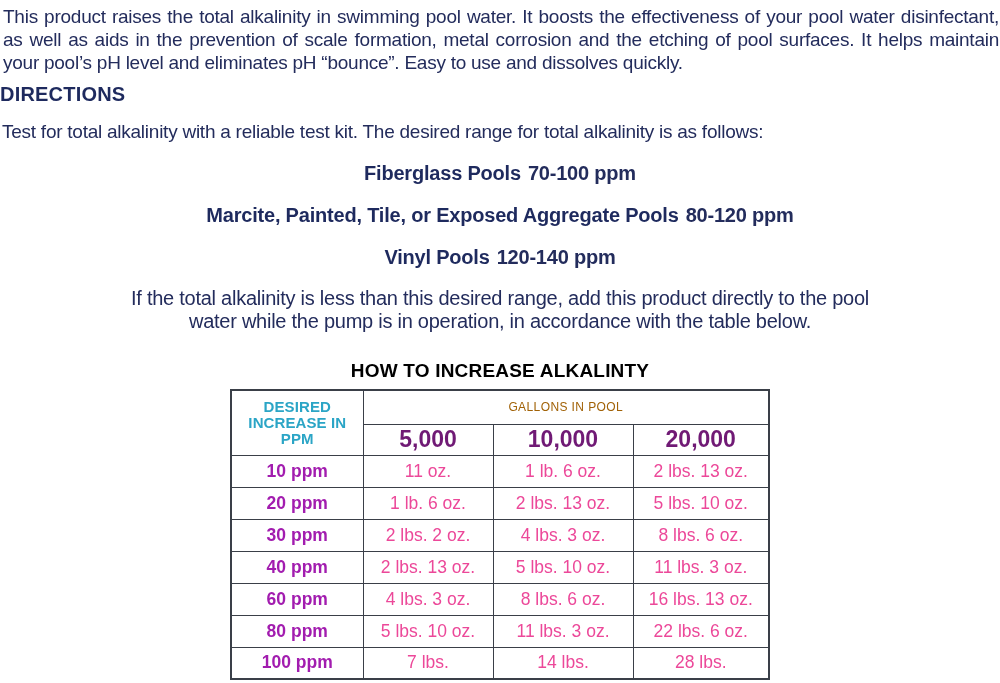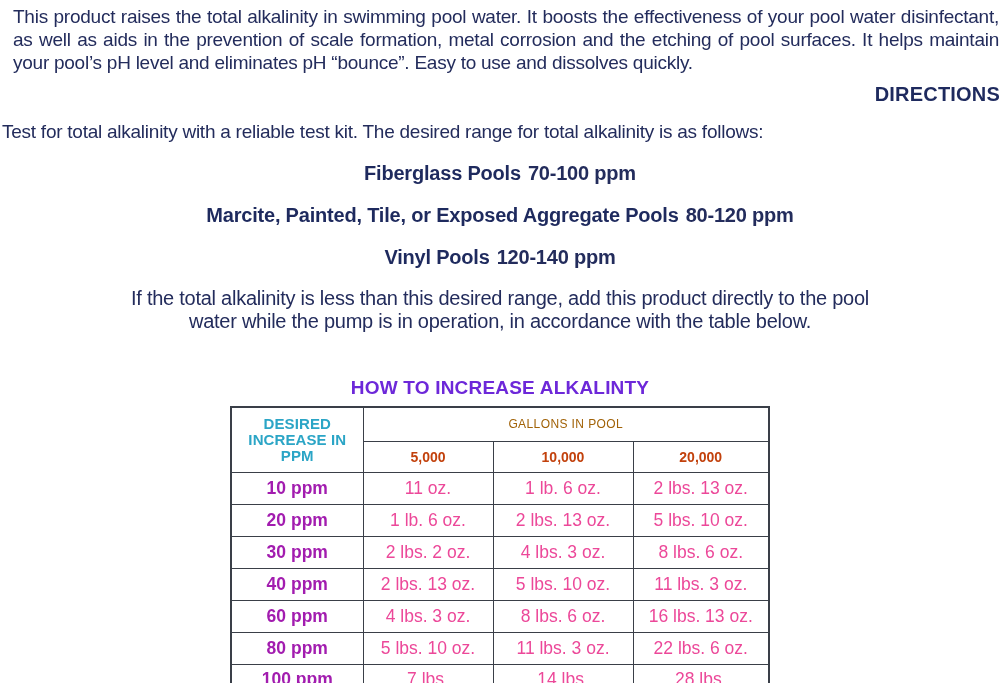--- a/index.html
+++ b/index.html
@@ -7,30 +7,30 @@
   body {
     width: 1000px;
     height: 683px;
     background: #ffffff;
     font-family: "Liberation Sans", sans-serif;
     color: #232c5c;
     overflow: hidden;
   }
   .intro {
     margin: 0;
-    padding: 5px 1px 0 13px;
+    padding: 5px 1px 0 3px;
     font-size: 19px;
     line-height: 23px;
     letter-spacing: -0.25px;
     text-align: justify;
     color: #232c5c;
   }
   .directions-heading {
     margin: 9px 0 0 0;
-    text-align: right;
+    text-align: left;
     font-size: 20px;
     line-height: 22px;
     font-weight: bold;
     letter-spacing: 0.2px;
     color: #1e2a5e;
   }
   .test-line {
     margin: 16px 0 8px 0;
     padding-left: 2px;
     font-size: 19px;
@@ -48,27 +48,27 @@
   .pool-range .val { margin-left: 7px; color: #232c5c; font-weight: bold; }
   .note {
     margin: 18px auto 0 auto;
     max-width: 772px;
     text-align: center;
     font-size: 20px;
     line-height: 23px;
     letter-spacing: -0.25px;
   }
   .table-title {
-    margin: 44px 0 0 0;
+    margin: 27px 0 0 0;
     text-align: center;
     font-size: 19px;
     line-height: 21px;
     font-weight: bold;
     letter-spacing: 0.2px;
-    color: #6d28d9;
+    color: #000000;
   }
   table.alk {
     border-collapse: collapse;
     margin: 8px auto 0 auto;
     border: 2px solid #3a3f48;
     table-layout: fixed;
     padding-left: 37px;
   }
   table.alk th, table.alk td {
     border: 1.5px solid #3a3f48;
@@ -91,22 +91,22 @@
     letter-spacing: 0.1px;
     padding: 0 14px;
   }
   th.gallons-head {
     color: #a16207;
     font-size: 12px;
     font-weight: normal;
     letter-spacing: 0.4px;
   }
   th.size-head {
-    color: #c2410c;
-    font-size: 14px;
+    color: #701a75;
+    font-size: 23px;
     font-weight: bold;
   }
   td.ppm-cell {
     color: #a21caf;
     font-size: 17.5px;
     font-weight: bold;
   }
   td.dose-cell {
     color: #ec4899;
     font-size: 17.5px;

